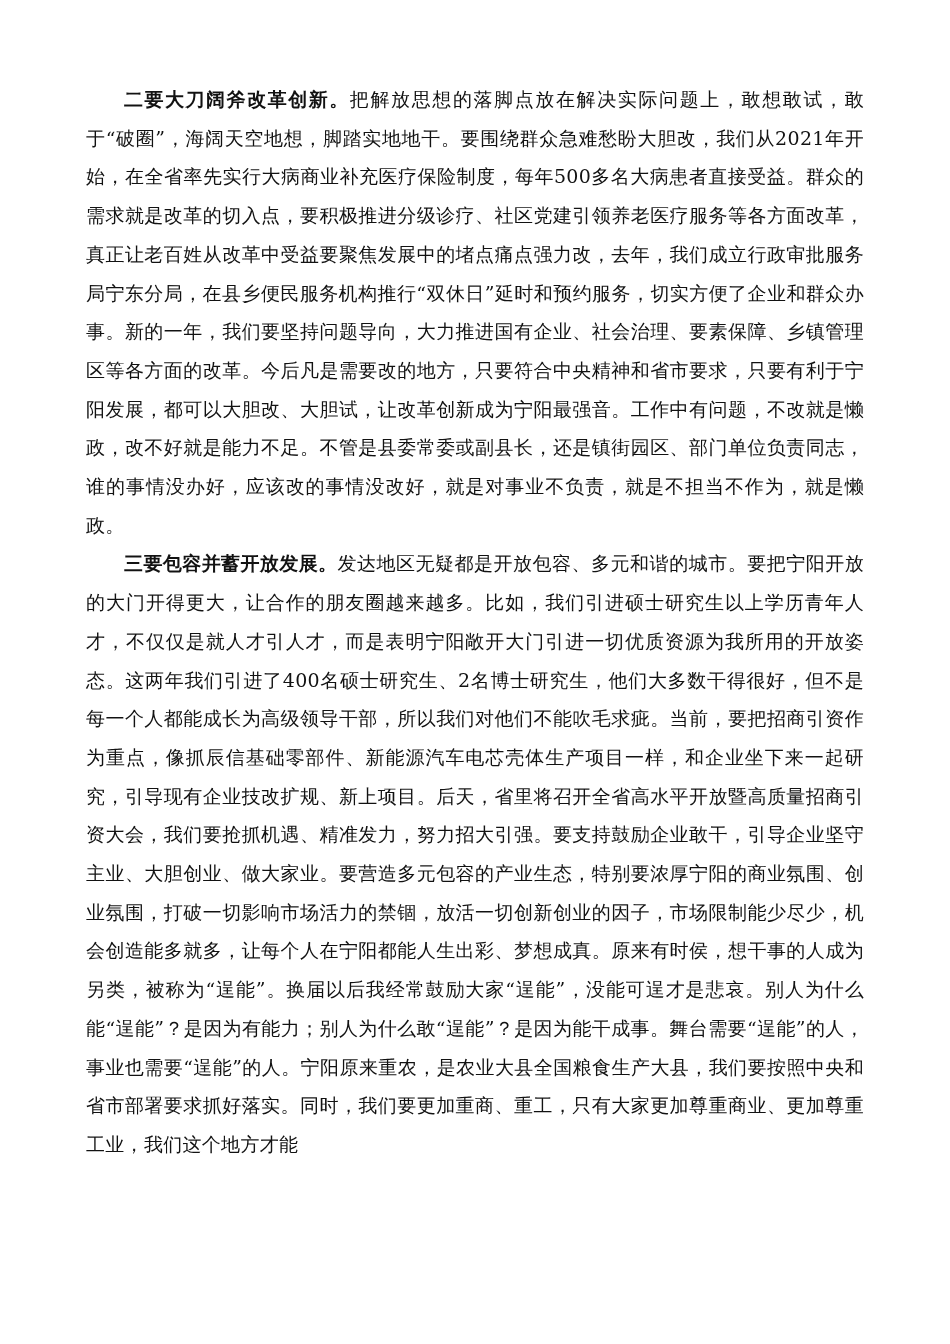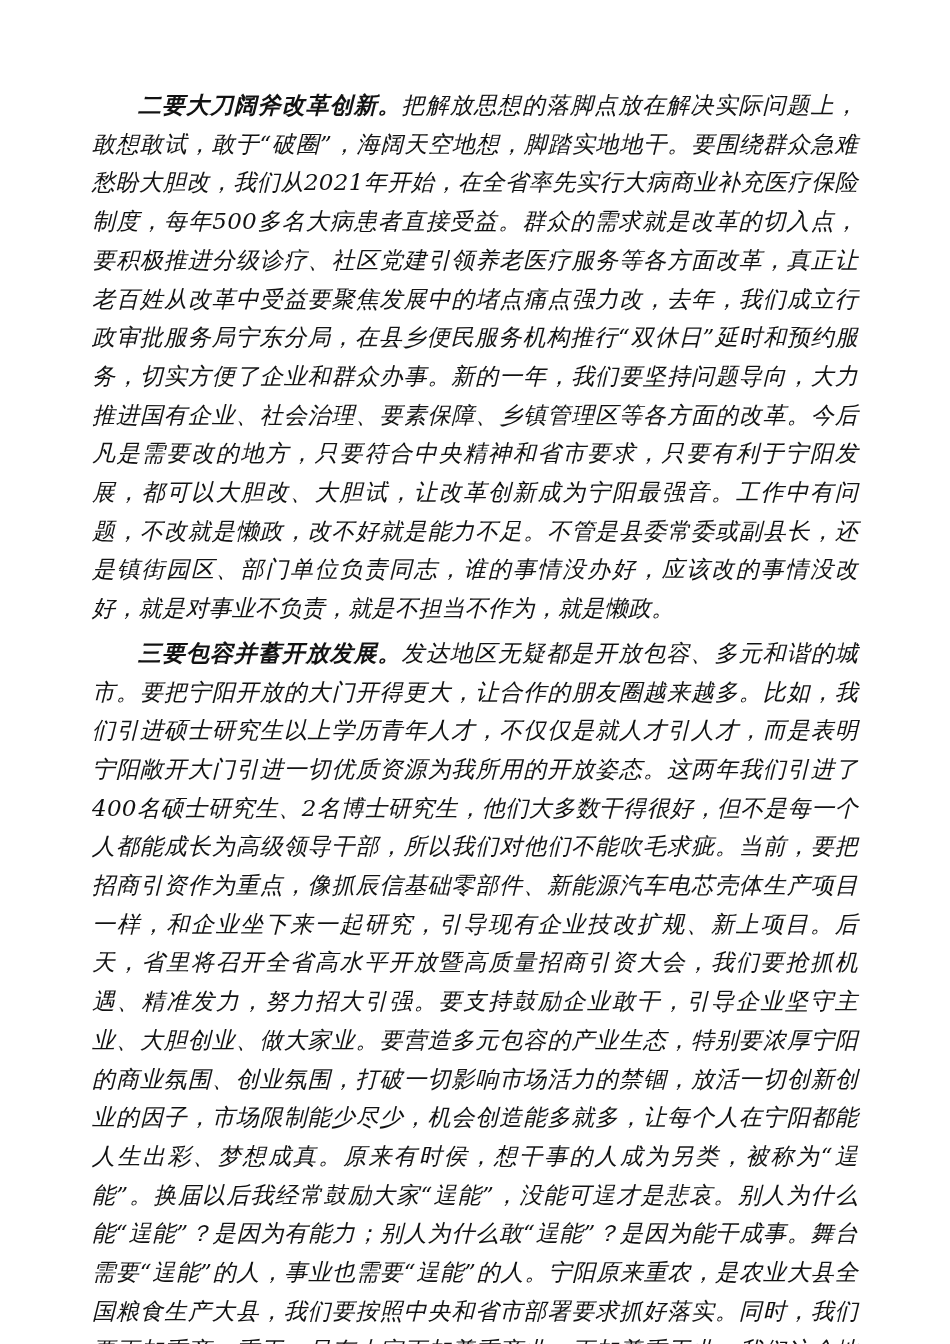--- a/index.html
+++ b/index.html
@@ -22,30 +22,29 @@
     position: absolute;
     left: 86px;
     top: 80px;
     width: 778px;
     box-sizing: border-box;
   }
 
   
   .para {
     font-family: "DejaVu Serif", "Liberation Serif", serif;
-    font-size: 23px;
+    font-size: 19px;
     line-height: 38.7px;
     color: #121212;
     text-align: justify;
     text-justify: inter-ideograph;
     text-indent: 2em;
-    margin: 6px;
+    margin: 0;
     padding: 0;
     letter-spacing: 0.3px;
-    font-style: italic;
     -webkit-font-smoothing: antialiased;
   }
 
   .para + .para {
     margin-top: 0;
   }
 
   
   .lead {
     font-family: "DejaVu Sans", "Liberation Sans", sans-serif;

